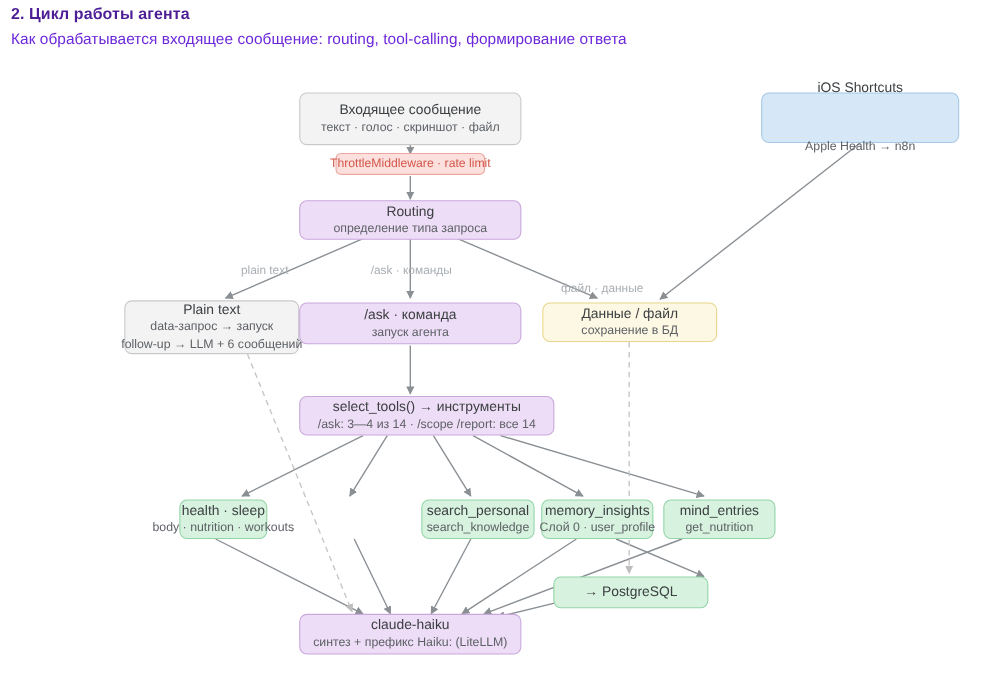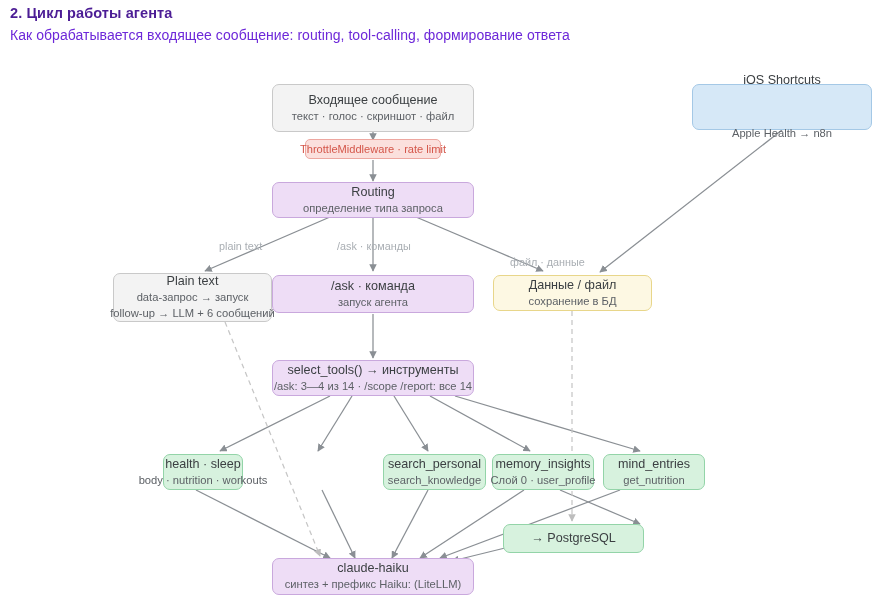--- a/index.html
+++ b/index.html
@@ -197,21 +197,21 @@
   <div class="node pal-purple" style="left:272px; top:275px; width:202px; height:38px;">
     <div class="n-title">/ask · команда</div>
     <div class="n-sub">запуск агента</div>
   </div>
 
   <div class="node pal-yellow" style="left:493px; top:275px; width:159px; height:36px;">
     <div class="n-title">Данные / файл</div>
     <div class="n-sub">сохранение в БД</div>
   </div>
 
-  <div class="node pal-purple" style="left:272px; top:360px; width:202px; height:36px;">
+  <div class="node pal-purple" style="left:272px; top:360px; width:232px; height:36px;">
     <div class="n-title">select_tools() → инструменты</div>
     <div class="n-sub">/ask: 3—4 из 14 · /scope /report: все 14</div>
   </div>
 
   <div class="node pal-green" style="left:163px; top:454px; width:80px; height:36px;">
     <div class="n-title">health · sleep</div>
     <div class="n-sub">body · nutrition · workouts</div>
   </div>
 
 

